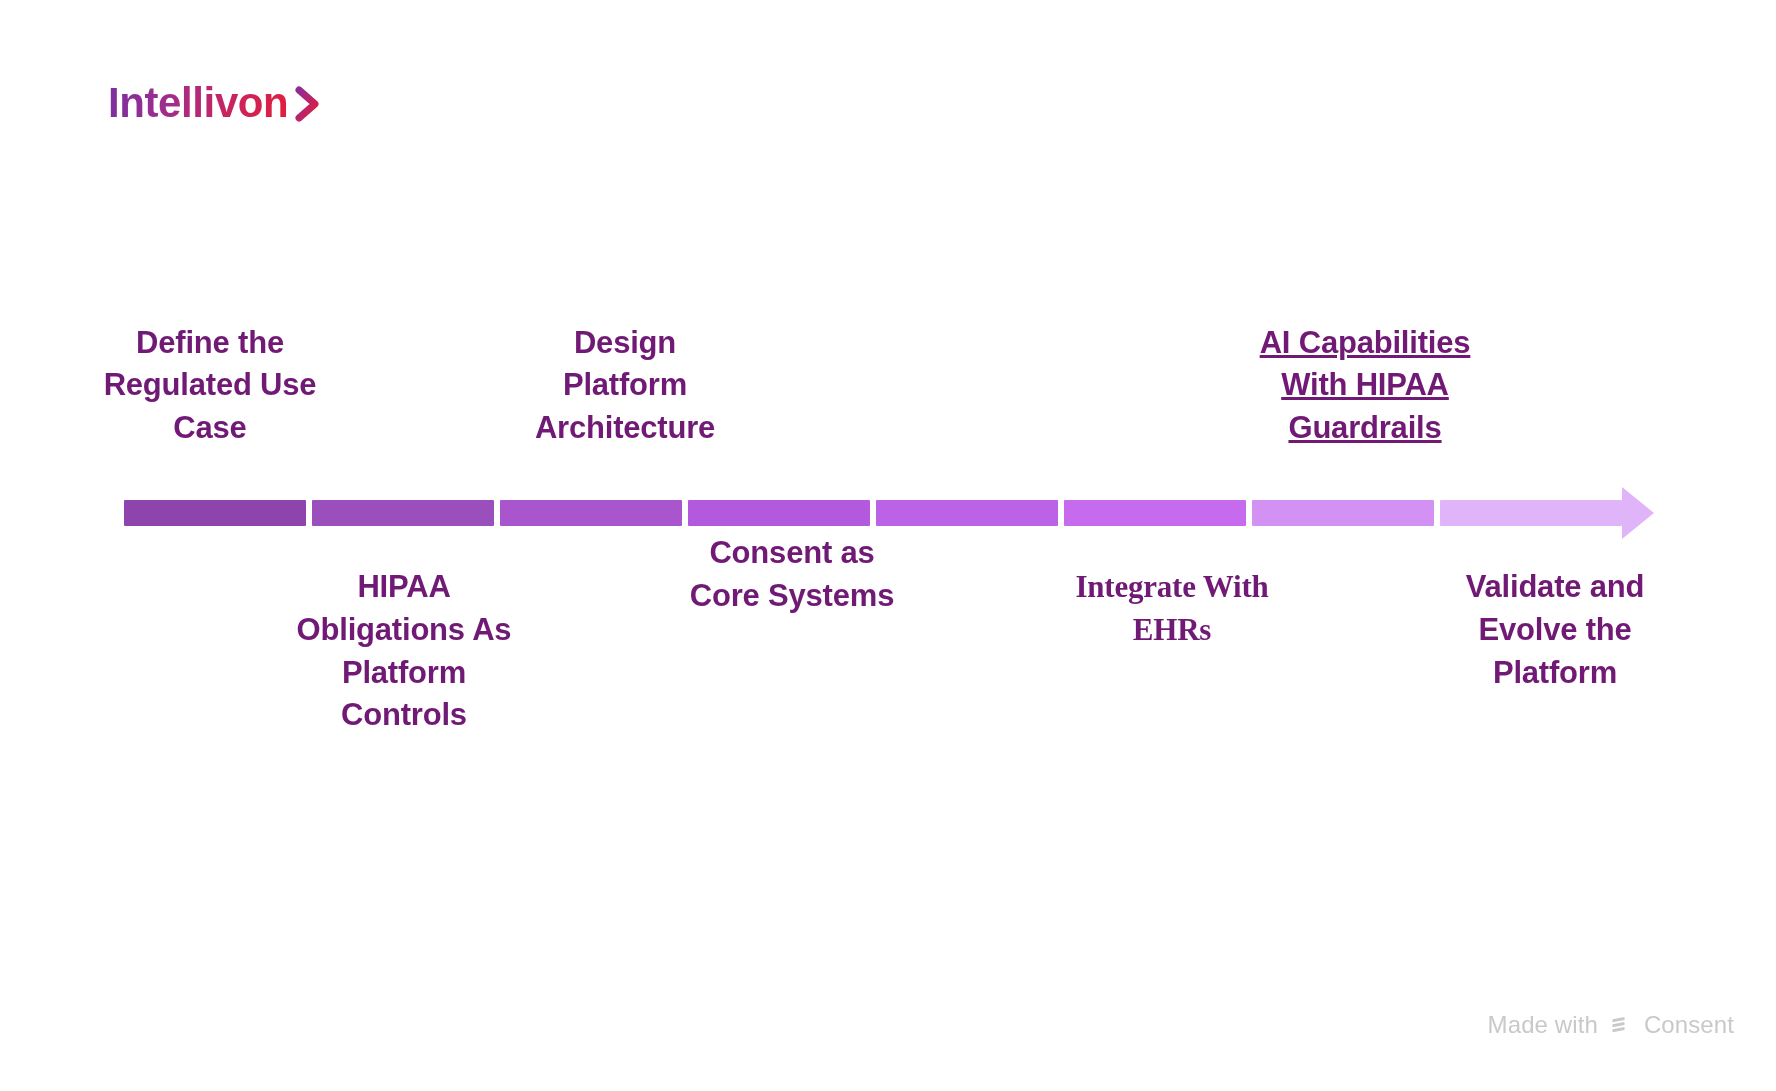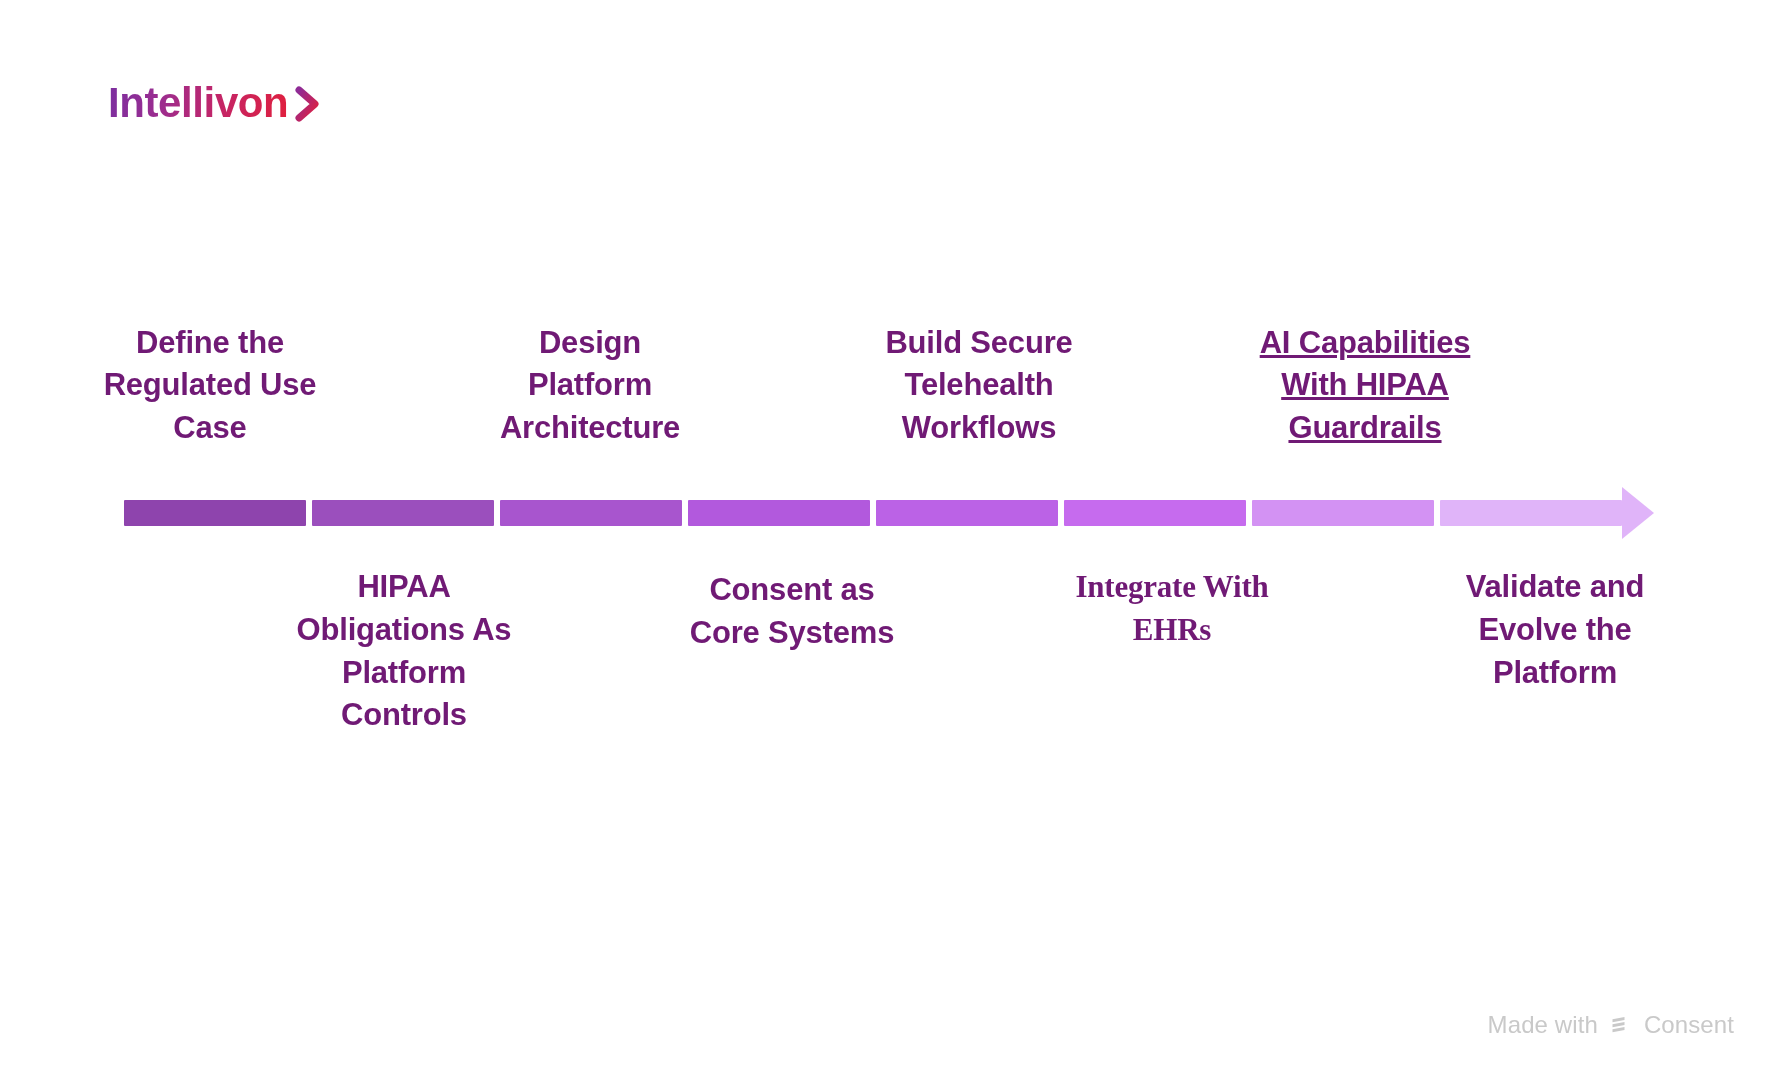--- a/index.html
+++ b/index.html
@@ -121,27 +121,24 @@
     <path d="M6 6 L22 20 L6 34" fill="none" stroke="url(#chevGrad)" stroke-width="7" stroke-linecap="round" stroke-linejoin="round"></path>
   </svg>
 </div>
 
 <div id="timeline">
 
   <div class="label-block label-top" style="left:60px; width:300px; bottom:641px;">Define the
 Regulated Use
 Case</div>
 
-  <div class="label-block label-top" style="left:440px; width:300px; bottom:641px;margin-top:25px;">Design
+  <div class="label-block label-top" style="left:475px; width:300px; bottom:641px;margin-top:25px;">Design
 Platform
 Architecture</div>
 
-  <div class="label-block label-top" style="left:829px; width:300px; bottom:641px;">Build Secure
-Telehealth
-Workflows</div>
 
   <div class="label-block label-top" style="left:1215px; width:300px; bottom:641px;text-decoration:underline;">AI Capabilities
 With HIPAA
 Guardrails</div>
 
   <div id="timeline-bar">
     <div class="bar-seg" style="left:0px;    width:182px; background:#8e44ad;"></div>
     <div class="bar-seg" style="left:188px;  width:182px; background:#9b4fbd;"></div>
     <div class="bar-seg" style="left:376px;  width:182px; background:#a855ce;"></div>
     <div class="bar-seg" style="left:564px;  width:182px; background:#b259dd;"></div>
@@ -152,21 +149,21 @@
     <svg id="bar-arrowhead" style="left:1498px;" width="32" height="52" viewBox="0 0 32 52" preserveAspectRatio="none">
       <path d="M0 0 L32 26 L0 52 Z" fill="#e0b4f9"></path>
     </svg>
   </div>
 
   <div class="label-block label-bottom" style="left:254px; width:300px; top:566px;">HIPAA
 Obligations As
 Platform
 Controls</div>
 
-  <div class="label-block label-bottom" style="left:642px; width:300px; top:569px;">Consent as
+  <div class="label-block label-bottom" style="left:642px; width:300px; top:532px;">Consent as
 Core Systems</div>
 
   <div class="label-block label-bottom" style="left:1022px; width:300px; top:566px;font-family:Liberation Serif, serif;">Integrate With
 EHRs</div>
 
   <div class="label-block label-bottom" style="left:1405px; width:300px; top:566px;">Validate and
 Evolve the
 Platform</div>
 </div>
 

